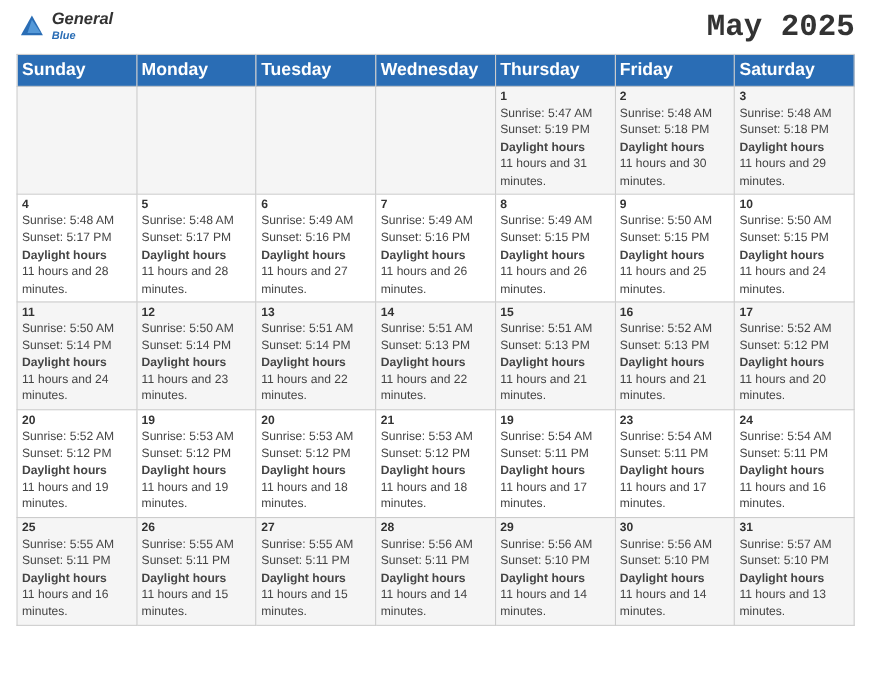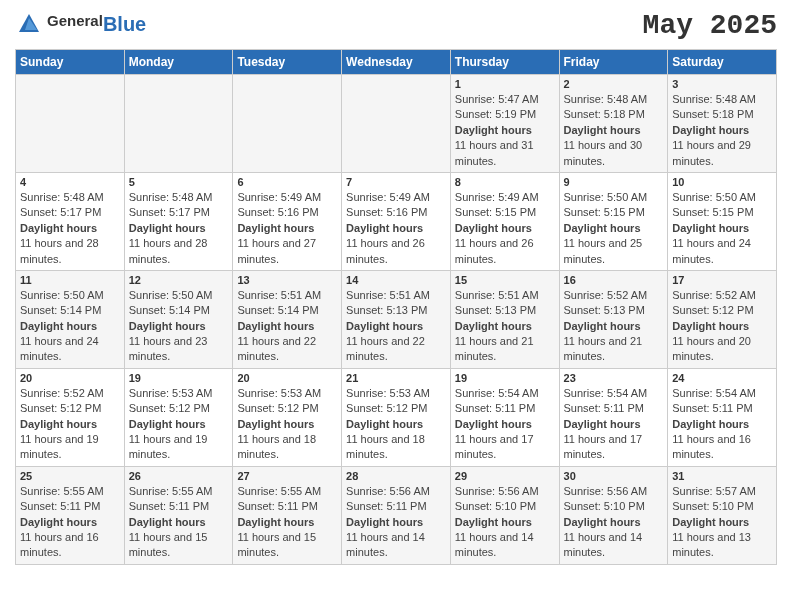--- a/index.html
+++ b/index.html
@@ -21,30 +21,31 @@
       align-items: flex-start;
       margin-bottom: 8px;
     }
     .logo {
       display: flex;
       align-items: center;
       gap: 4px;
     }
     .logo-text {
       display: flex;
-      flex-direction: row;
+      flex-direction: column;
       line-height: 1.1;
+      font-style: italic;
     }
     .logo-general {
       font-size: 15px;
       font-weight: bold;
       color: #333;
     }
     .logo-blue {
-      font-size: 20px;
+      font-size: 10px;
       font-weight: bold;
       color: #2a6db5;
     }
     .logo-icon {
       width: 28px;
       height: 28px;
     }
     .title-block {
       text-align: right;
       font-family: Liberation Mono, monospace;
@@ -59,21 +60,21 @@
       color: #555;
     }
     table {
       width: 100%;
       border-collapse: collapse;
       table-layout: fixed;
     }
     thead tr th {
       background-color: #2a6db5;
       color: #fff;
-      font-size: 12px;
+      font-size: 16px;
       font-weight: bold;
       padding: 5px 4px;
       text-align: left;
       border: 1px solid #ccc;
     }
     tbody tr td {
       border: 1px solid #ccc;
       vertical-align: top;
       padding: 3px 4px;
       font-size: 9.5px;

